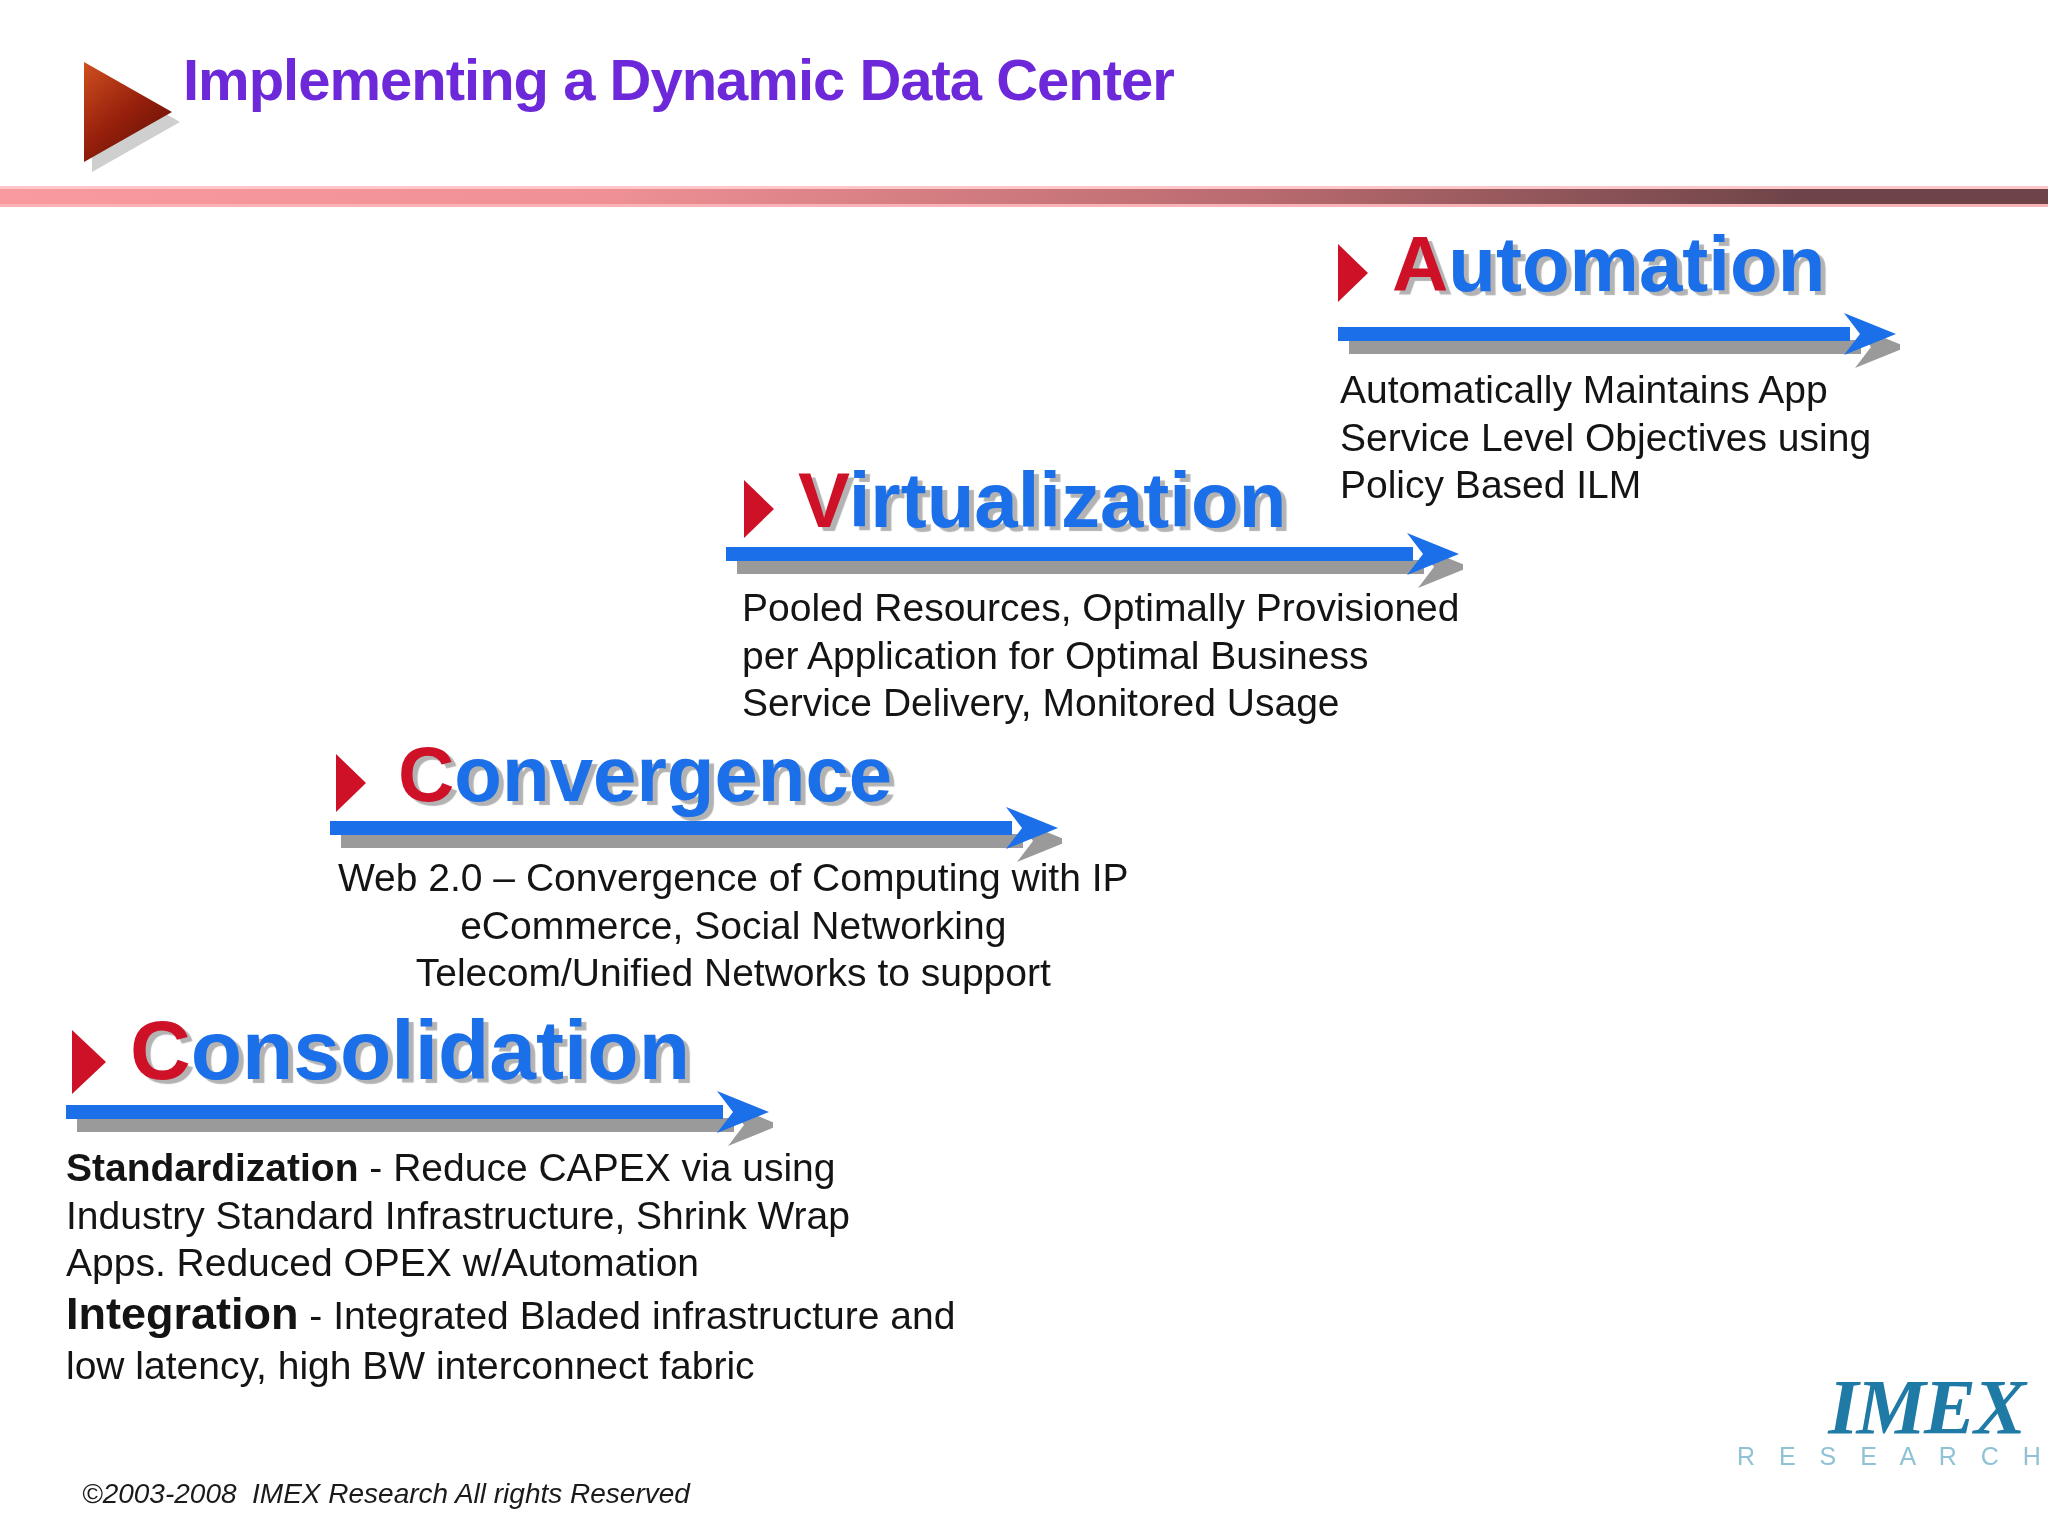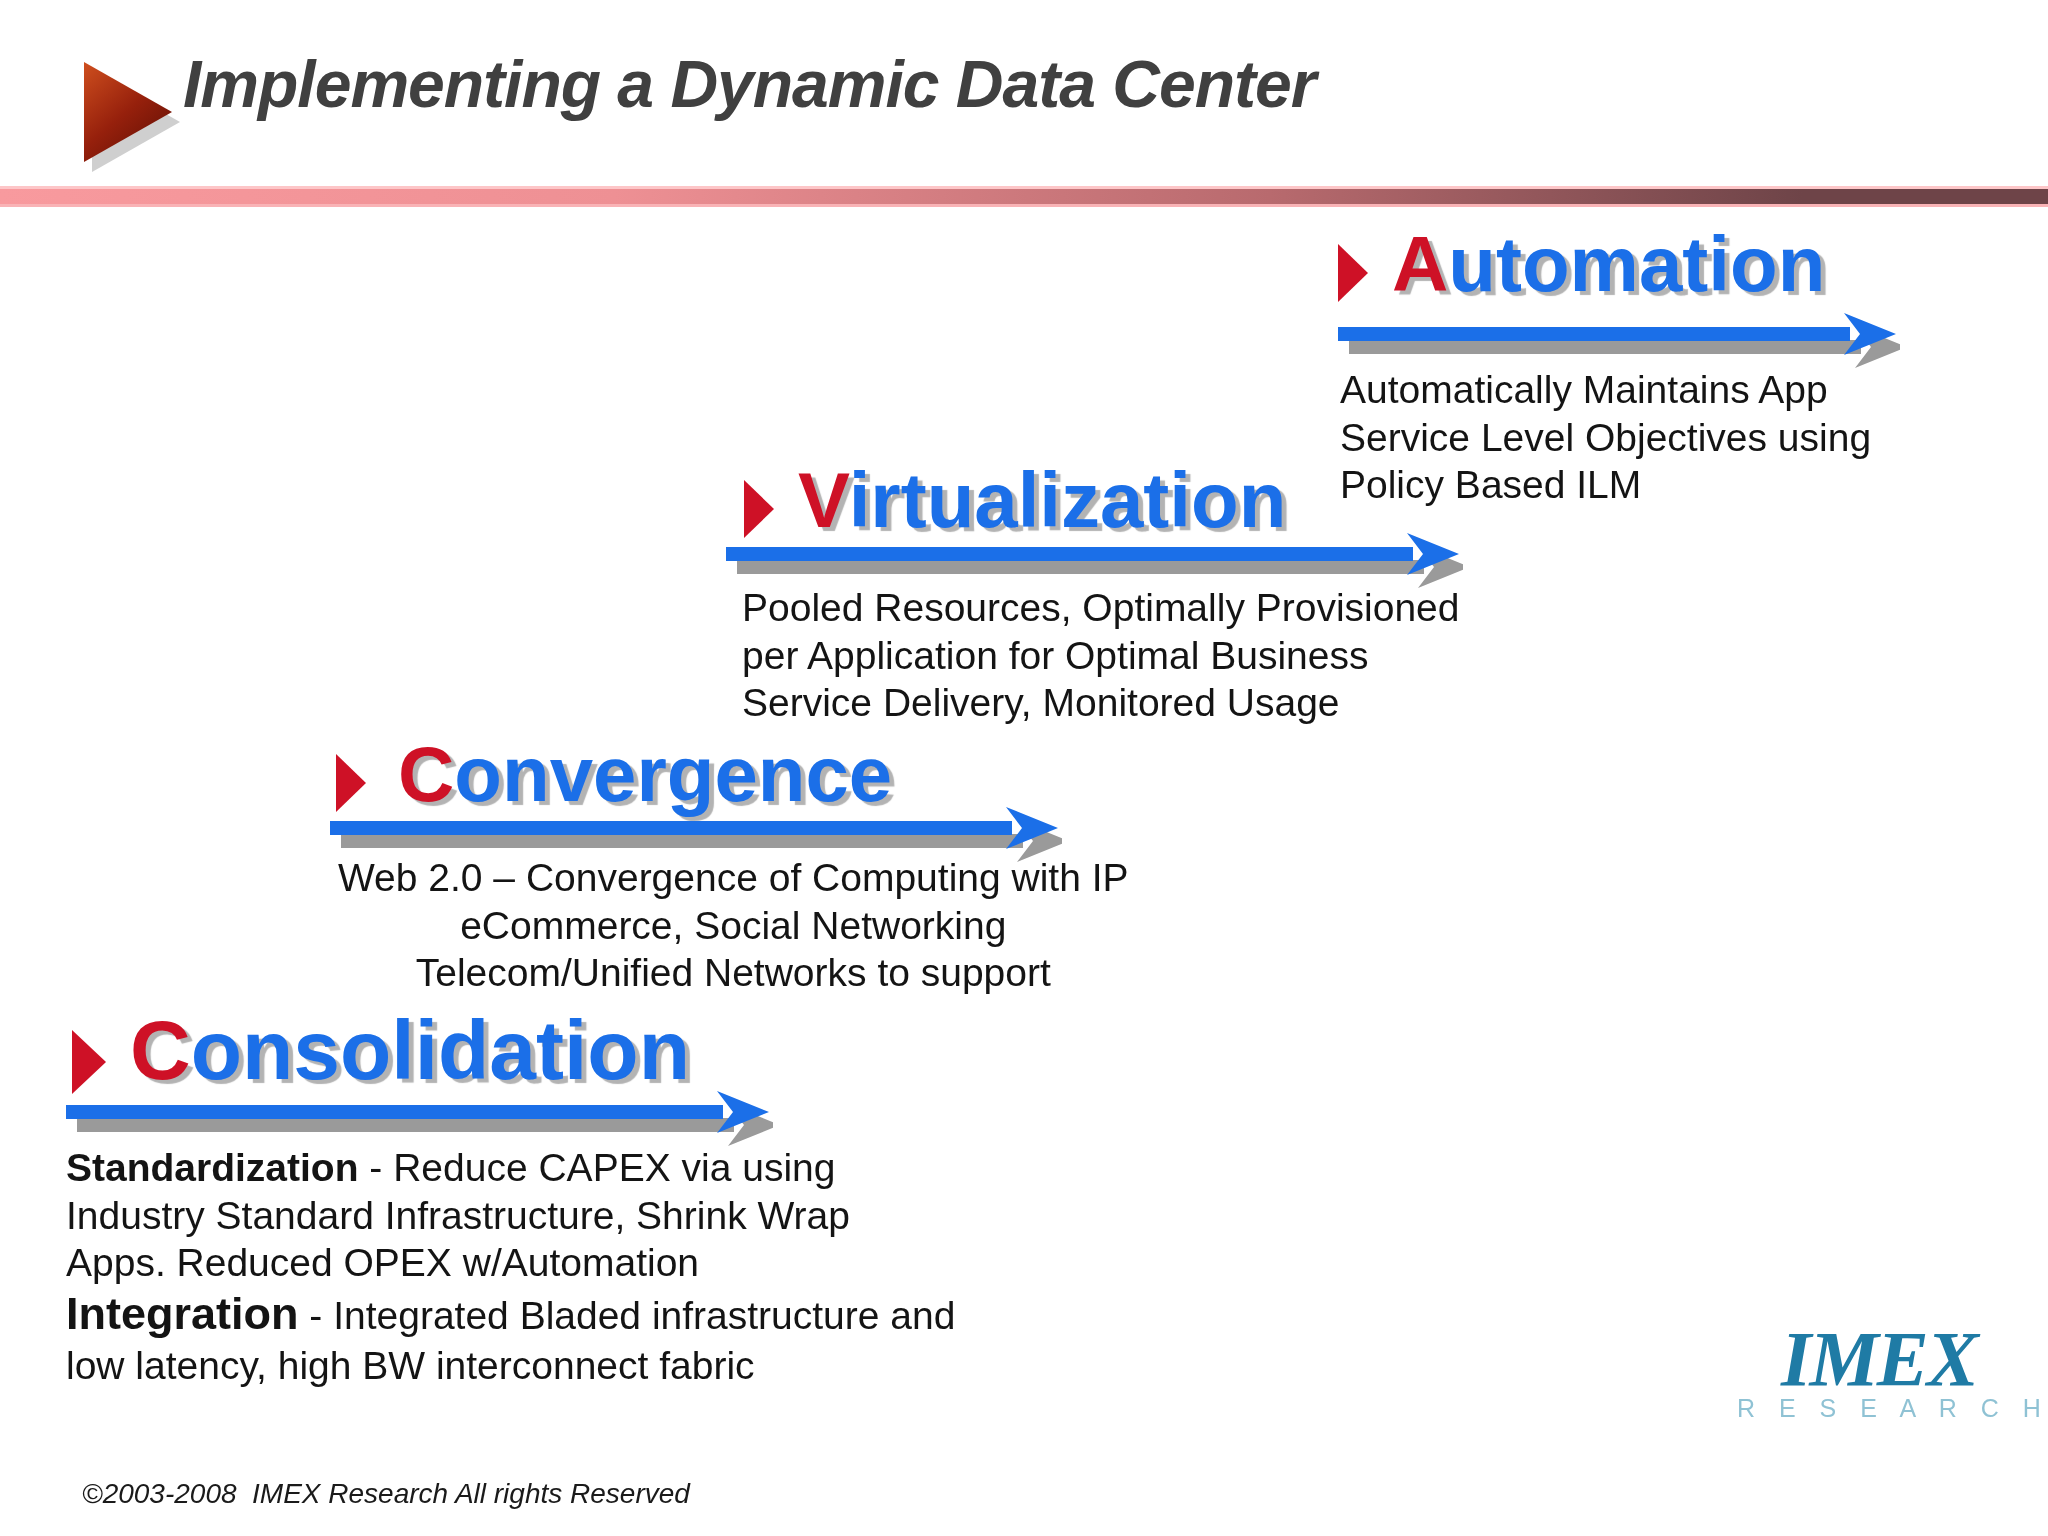--- a/index.html
+++ b/index.html
@@ -3,22 +3,22 @@
 <meta charset="utf-8">
 <style>
   html,body{margin:0;padding:0;background:#e8e8e8;}
   #slide{
     position:relative;width:2048px;height:1536px;background:#ffffff;
     overflow:hidden;font-family:"Liberation Sans",sans-serif;
   }
   
   .title-tri{position:absolute;left:84px;top:62px;width:100px;height:112px;}
   .page-title{
-    position:absolute;left:183px;top:48px;font-size:66px;font-weight:bold;
-    font-style:italic;color:#404040;letter-spacing:-1px;white-space:nowrap;
+    position:absolute;left:183px;top:48px;font-size:58px;font-weight:bold;
+    color:#6d28d9;letter-spacing:-1px;white-space:nowrap;
     line-height:1.1;
   }
   .title-bar{
     position:absolute;left:0;top:186px;width:2048px;height:15px;
     background:linear-gradient(to right,#f89a9e 0%,#ee9094 30%,#b86a6e 62%,#6e4448 88%,#6e4448 100%);
     border-top:3px solid #fdc6c8;border-bottom:3px solid #f9b3b6;
   }
   
   .bullet{
     position:absolute;background:#ce1126;
@@ -33,21 +33,21 @@
   .step-arrow{position:absolute;}
   .step-desc{position:absolute;color:#141414;font-size:39px;line-height:1.22;}
   .desc-line{white-space:nowrap;}
   .lead{font-weight:bold;}
   .step-consolidation-desc .desc-line:nth-child(4) .lead{font-size:45px;}
   
   .copyright{
     position:absolute;left:44px;top:1478px;font-size:28px;font-style:italic;
     color:#1a1a1a;white-space:nowrap;margin-left:38px;
   }
-  .imex-logo{position:absolute;left:1734px;top:1320px;width:290px;text-align:center;}
+  .imex-logo{position:absolute;left:1734px;top:1368px;width:290px;text-align:right;}
   .imex-main{
     font-family:"Liberation Serif",serif;font-weight:bold;font-style:italic;
     font-size:78px;line-height:1;color:#1f7ba5;letter-spacing:-2px;white-space:nowrap;
   }
   .imex-sub{
     font-size:25px;color:#8fc2d4;letter-spacing:8.5px;margin-top:-4px;
     margin-left:3px;white-space:nowrap;
   }
 </style>
 </head>

